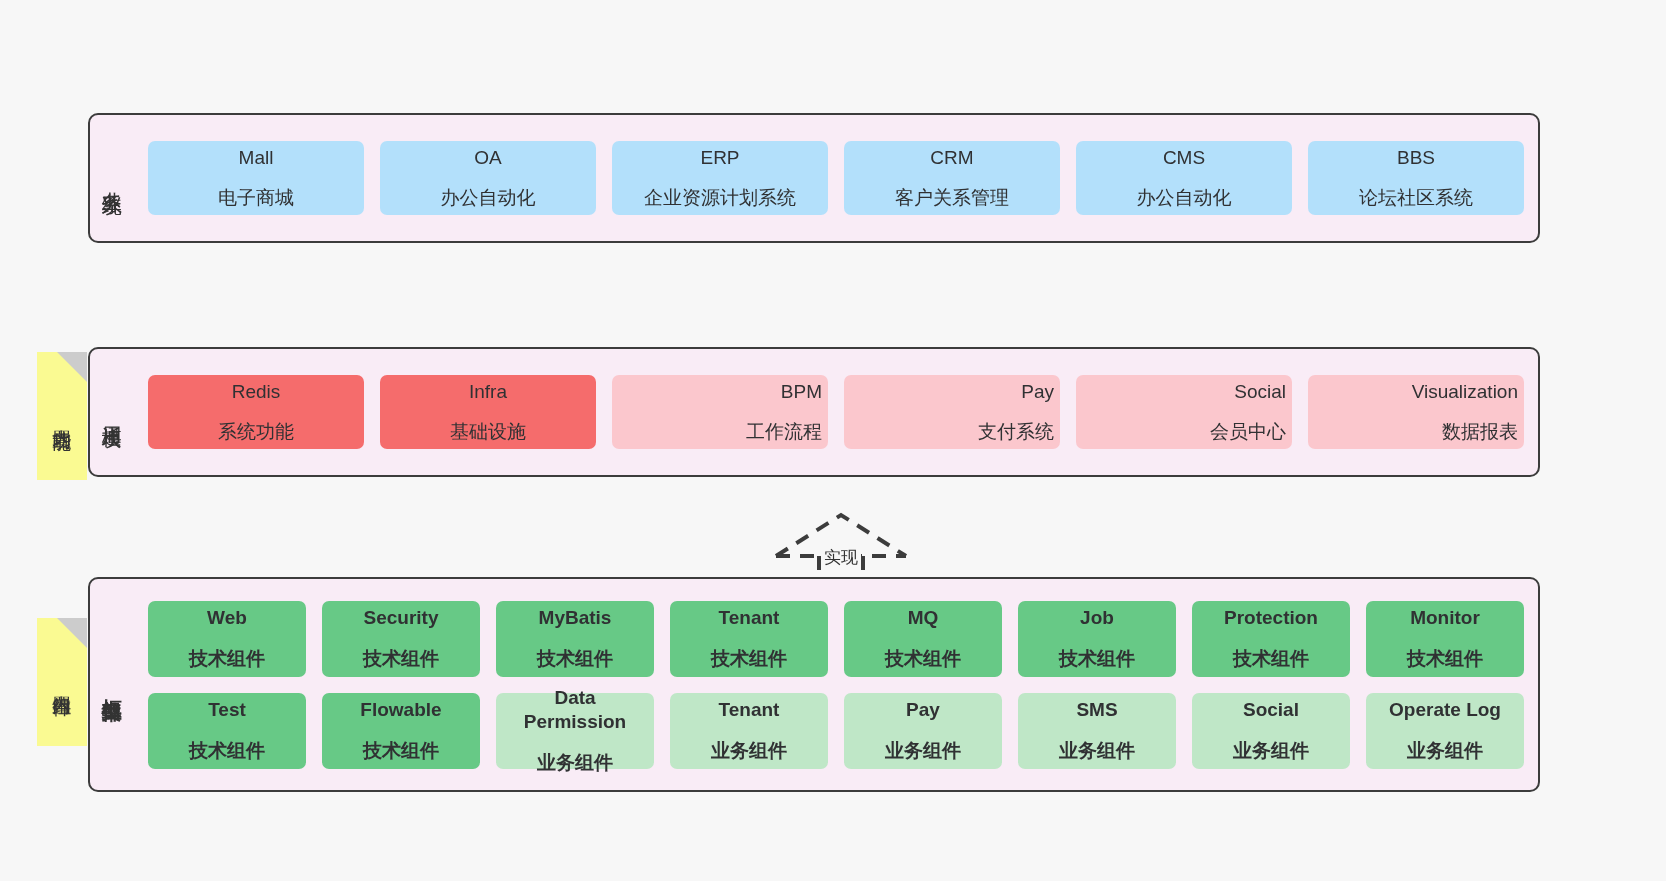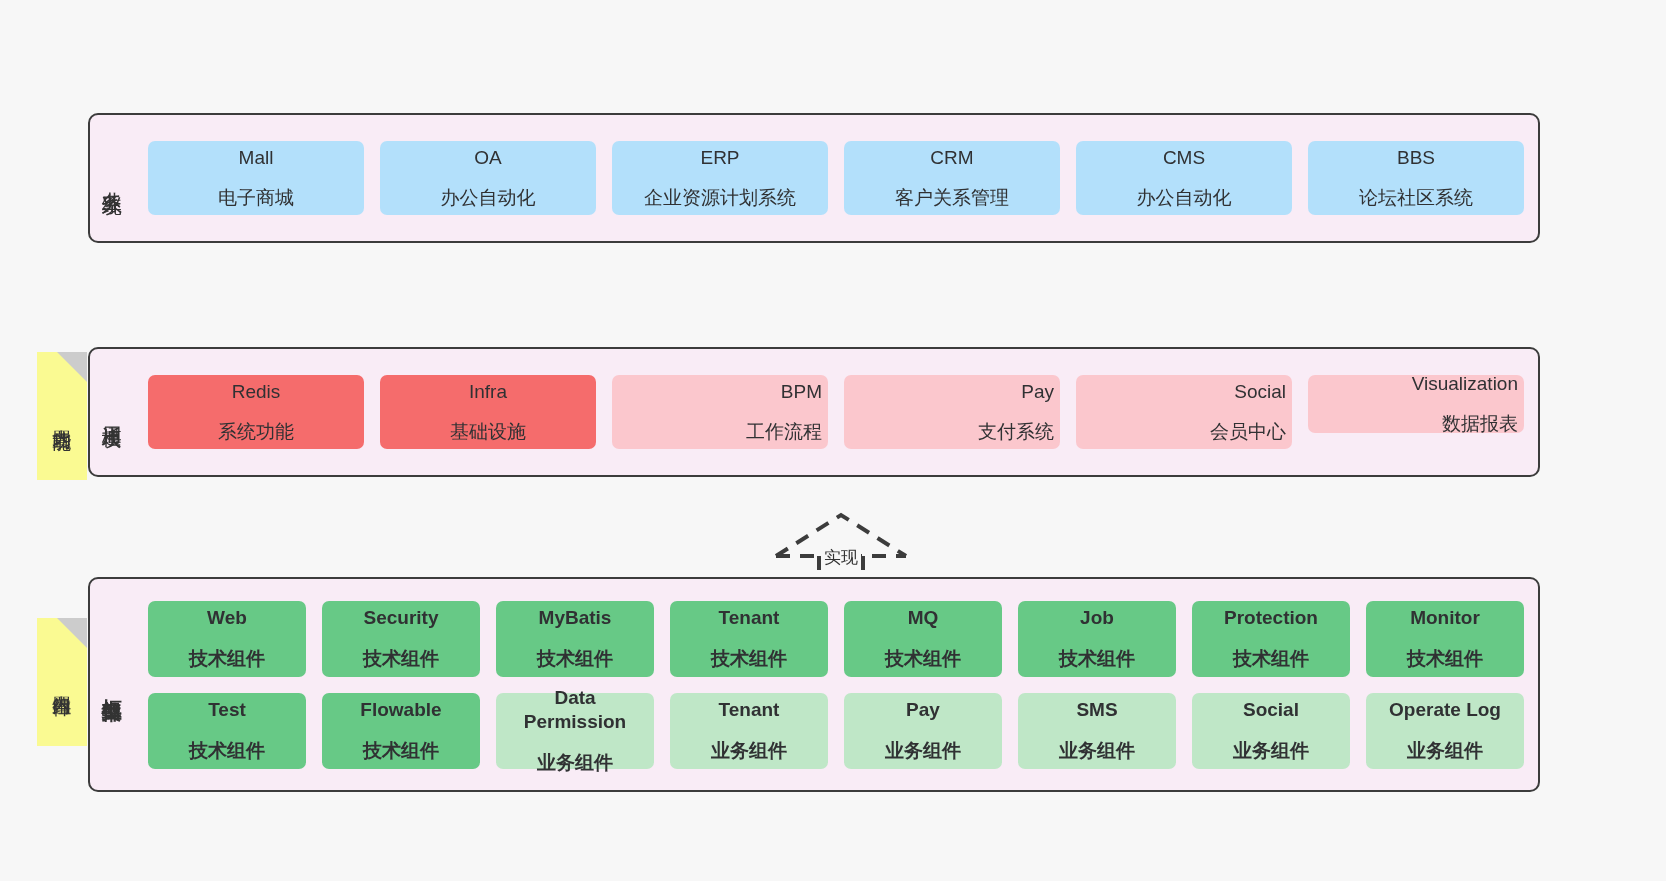--- a/index.html
+++ b/index.html
@@ -196,21 +196,21 @@
           <span class="c-cn">工作流程</span>
         </div>
         <div class="card c-pink" style="height:74px;">
           <span class="c-en">Pay</span>
           <span class="c-cn">支付系统</span>
         </div>
         <div class="card c-pink" style="height:74px;">
           <span class="c-en">Social</span>
           <span class="c-cn">会员中心</span>
         </div>
-        <div class="card c-pink" style="height:58px;">
+        <div class="card c-pink" style="height:74px;">
           <span class="c-en">Visualization</span>
           <span class="c-cn">数据报表</span>
         </div>
       </div>
     </div>
   </div>
 
   <div class="connector" style="left:770px; top:512px; width:142px; height:88px;">
     <svg width="142" height="88" viewBox="0 0 142 88" aria-hidden="true">
       <path d="M 6 44 L 71 3 L 136 44" fill="none" stroke="#3c3c3c" stroke-width="4" stroke-dasharray="14,10" stroke-linecap="butt"></path>

